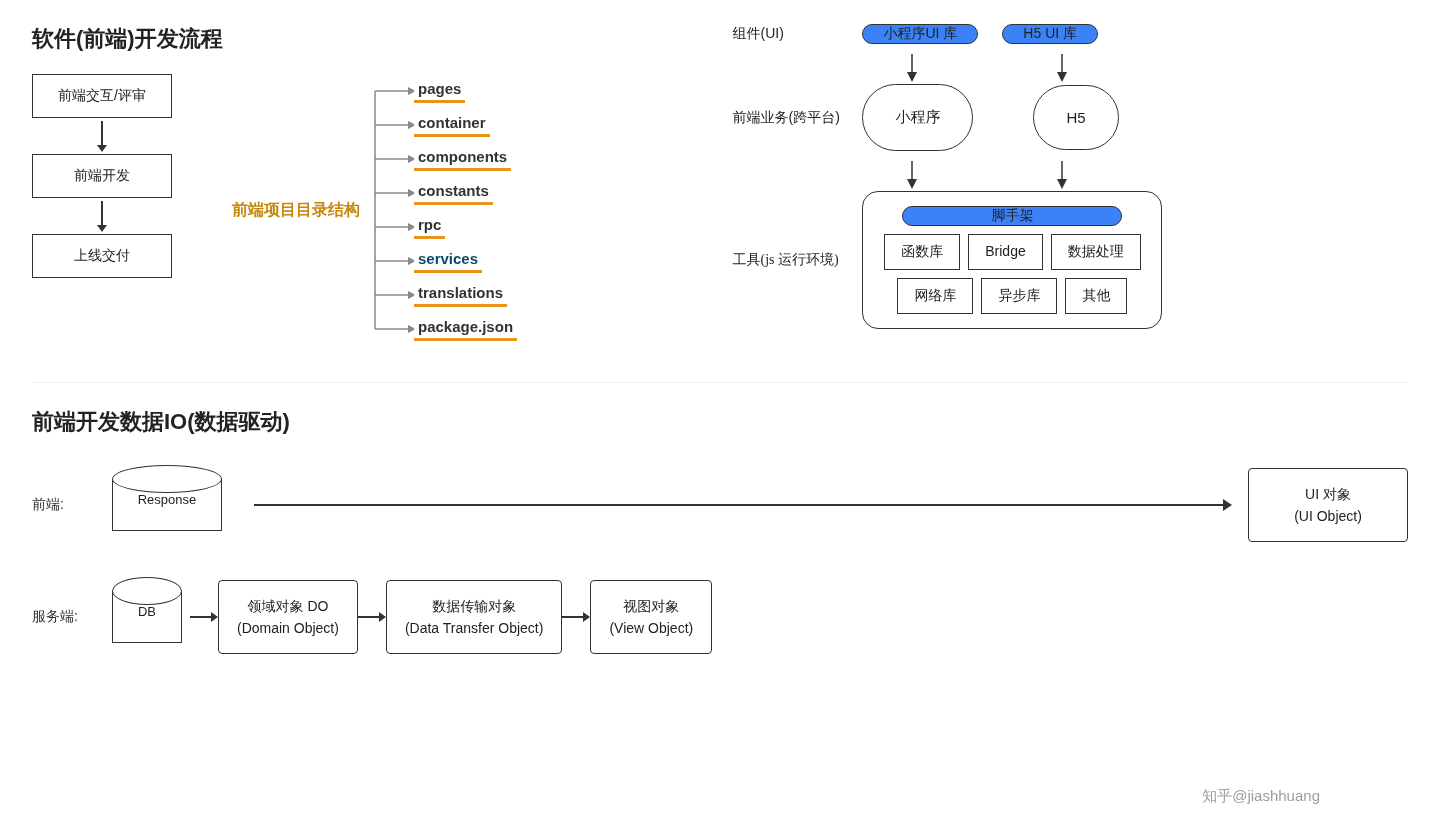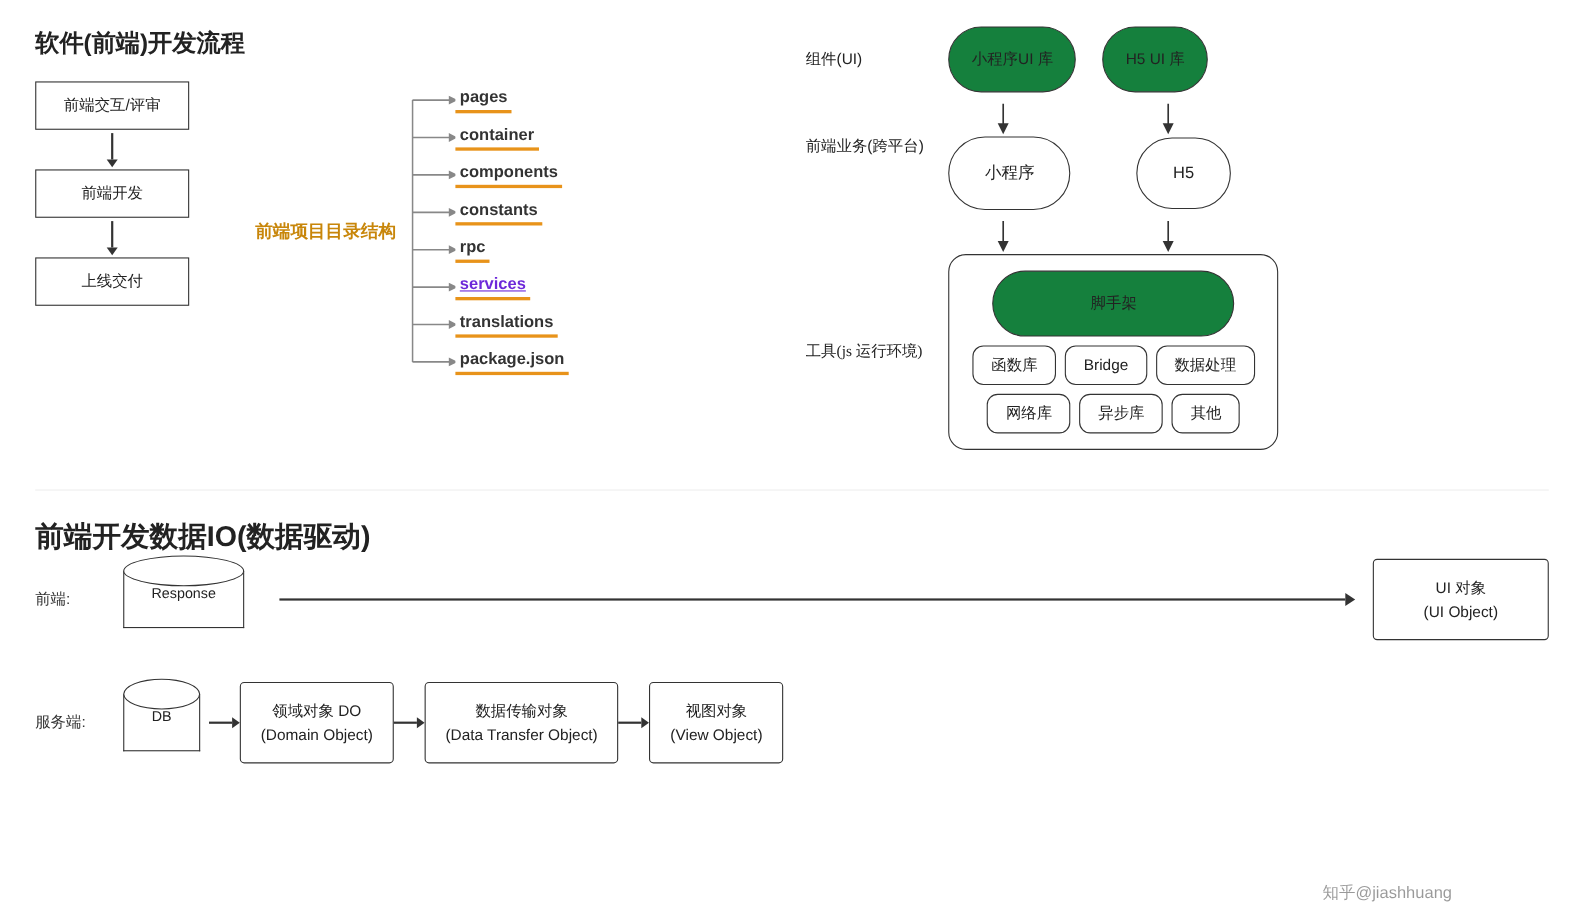--- a/index.html
+++ b/index.html
@@ -115,39 +115,39 @@
 
     
     .component-diagram {
       width: 52%;
       padding-left: 40px;
     }
 
     .pill {
       border: 1.5px solid #333;
       border-radius: 50px;
-      padding: 20px 20px;
-      font-size: 14px;
-      background: #15803d;
+      padding: 0 20px;
+      font-size: 14px;
+      background: #3b82f6;
       white-space: nowrap;
       text-align: center;
     }
     .pill-large {
       border: 1.5px solid #333;
       border-radius: 50px;
       padding: 23px 32px;
       font-size: 15px;
       background: #fff;
       white-space: nowrap;
       text-align: center;
     }
 
     .rect-box {
       border: 1.5px solid #333;
-      border-radius: 10px;
+      border-radius: 0;
       padding: 8px 16px;
       font-size: 14px;
       background: #fff;
       white-space: nowrap;
       text-align: right;
     }
 
     .rounded-container {
       border: 1.5px solid #333;
       border-radius: 16px;
@@ -165,22 +165,23 @@
       justify-content: center;
       margin-bottom: 8px;
     }
 
     
     .bottom-section {
       border-top: 1px solid #eee;
       padding-top: 24px;
     }
     .bottom-title {
-      font-size: 26px;
+      font-size: 22px;
       font-weight: bold;
+      margin-bottom: 28px;
     }
 
     .io-diagram {
       display: flex;
       flex-direction: column;
       gap: 32px;
     }
 
     .io-row {
       display: flex;
@@ -277,21 +278,21 @@
       padding: 14px 18px;
       font-size: 14px;
       background: #fff;
       text-align: center;
       min-width: 120px;
     }
 
     
     .watermark {
       position: fixed;
-      bottom: 15px;
+      bottom: 30px;
       right: 120px;
       font-size: 15px;
       color: rgba(0,0,0,0.4);
       pointer-events: none;
     }
 
   </style>
 </head>
 <body>
 
@@ -353,21 +354,21 @@
           <div class="dir-item">
             <span class="dir-item-label" style="color:#333; font-weight:bold; font-size:15px;">components</span>
           </div>
           <div class="dir-item">
             <span class="dir-item-label" style="color:#333; font-weight:bold; font-size:15px;">constants</span>
           </div>
           <div class="dir-item">
             <span class="dir-item-label" style="color:#333; font-weight:bold; font-size:15px;">rpc</span>
           </div>
           <div class="dir-item">
-            <span class="dir-item-label" style="color:#6d28d9; font-weight:bold; font-size:15px;text-decoration:underline;">services</span>
+            <span class="dir-item-label" style="color:#0c4a6e; font-weight:bold; font-size:15px;">services</span>
           </div>
           <div class="dir-item">
             <span class="dir-item-label" style="color:#333; font-weight:bold; font-size:15px;">translations</span>
           </div>
           <div class="dir-item">
             <span class="dir-item-label" style="color:#333; font-weight:bold; font-size:15px;">package.json</span>
           </div>
         </div>
       </div>
     </div>
@@ -387,21 +388,21 @@
       <svg width="280" height="30">
 
         <line x1="50" y1="0" x2="50" y2="22" stroke="#333" stroke-width="1.5"></line>
         <polygon points="45,18 50,28 55,18" fill="#333"></polygon>
 
         <line x1="200" y1="0" x2="200" y2="22" stroke="#333" stroke-width="1.5"></line>
         <polygon points="195,18 200,28 205,18" fill="#333"></polygon>
       </svg>
     </div>
 
-    <div style="display:flex; margin-bottom:10px;">
+    <div style="display:flex; align-items:center; margin-bottom:10px;">
       <div style="width:130px; font-size:14px;">前端业务(跨平台)</div>
       <div style="display:flex; gap:60px; align-items:center;">
         <div class="pill-large">小程序</div>
         <div class="pill-large">H5</div>
       </div>
     </div>
 
     <div style="display:flex; margin-bottom:0; margin-left:130px;">
       <svg width="280" height="30">
         <line x1="50" y1="0" x2="50" y2="22" stroke="#333" stroke-width="1.5"></line>

